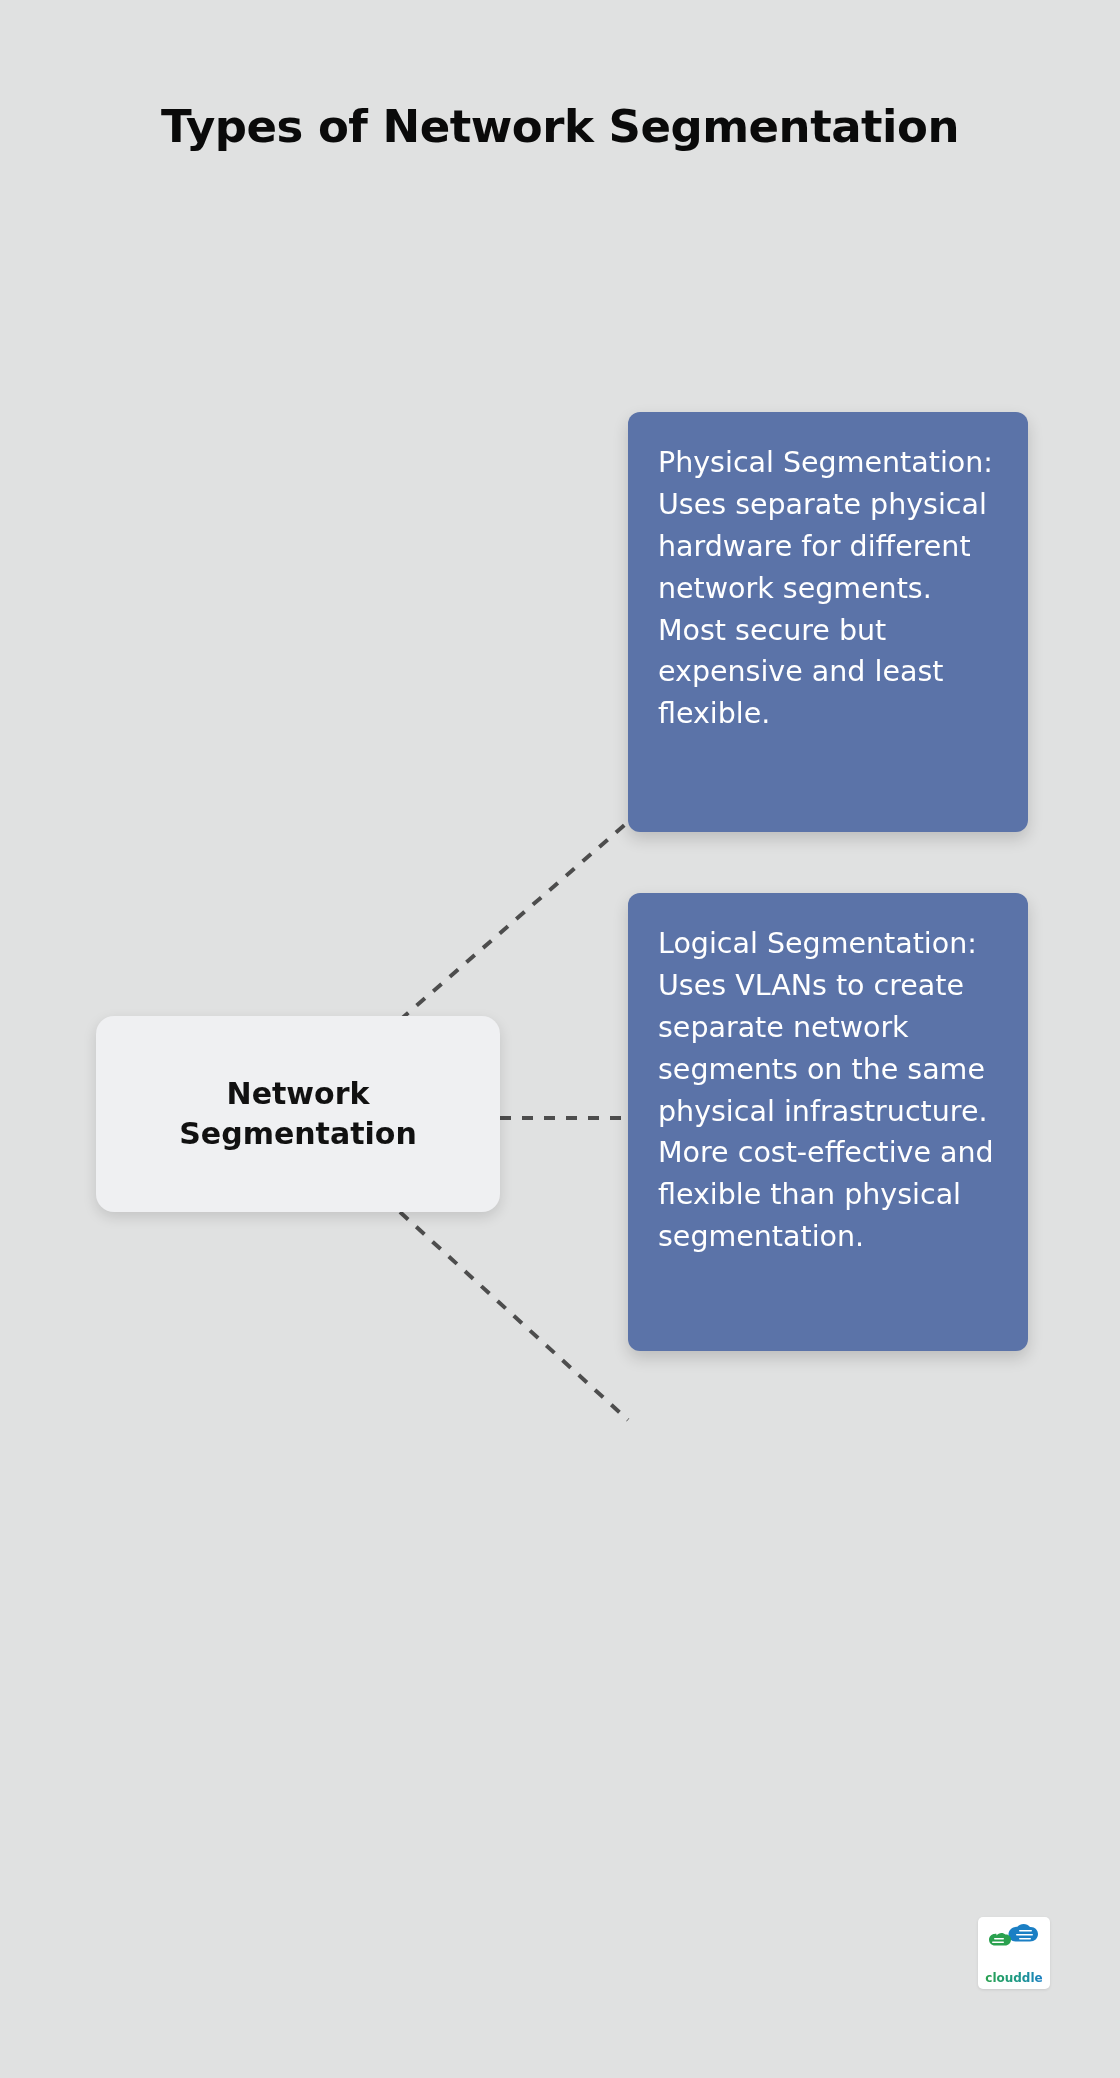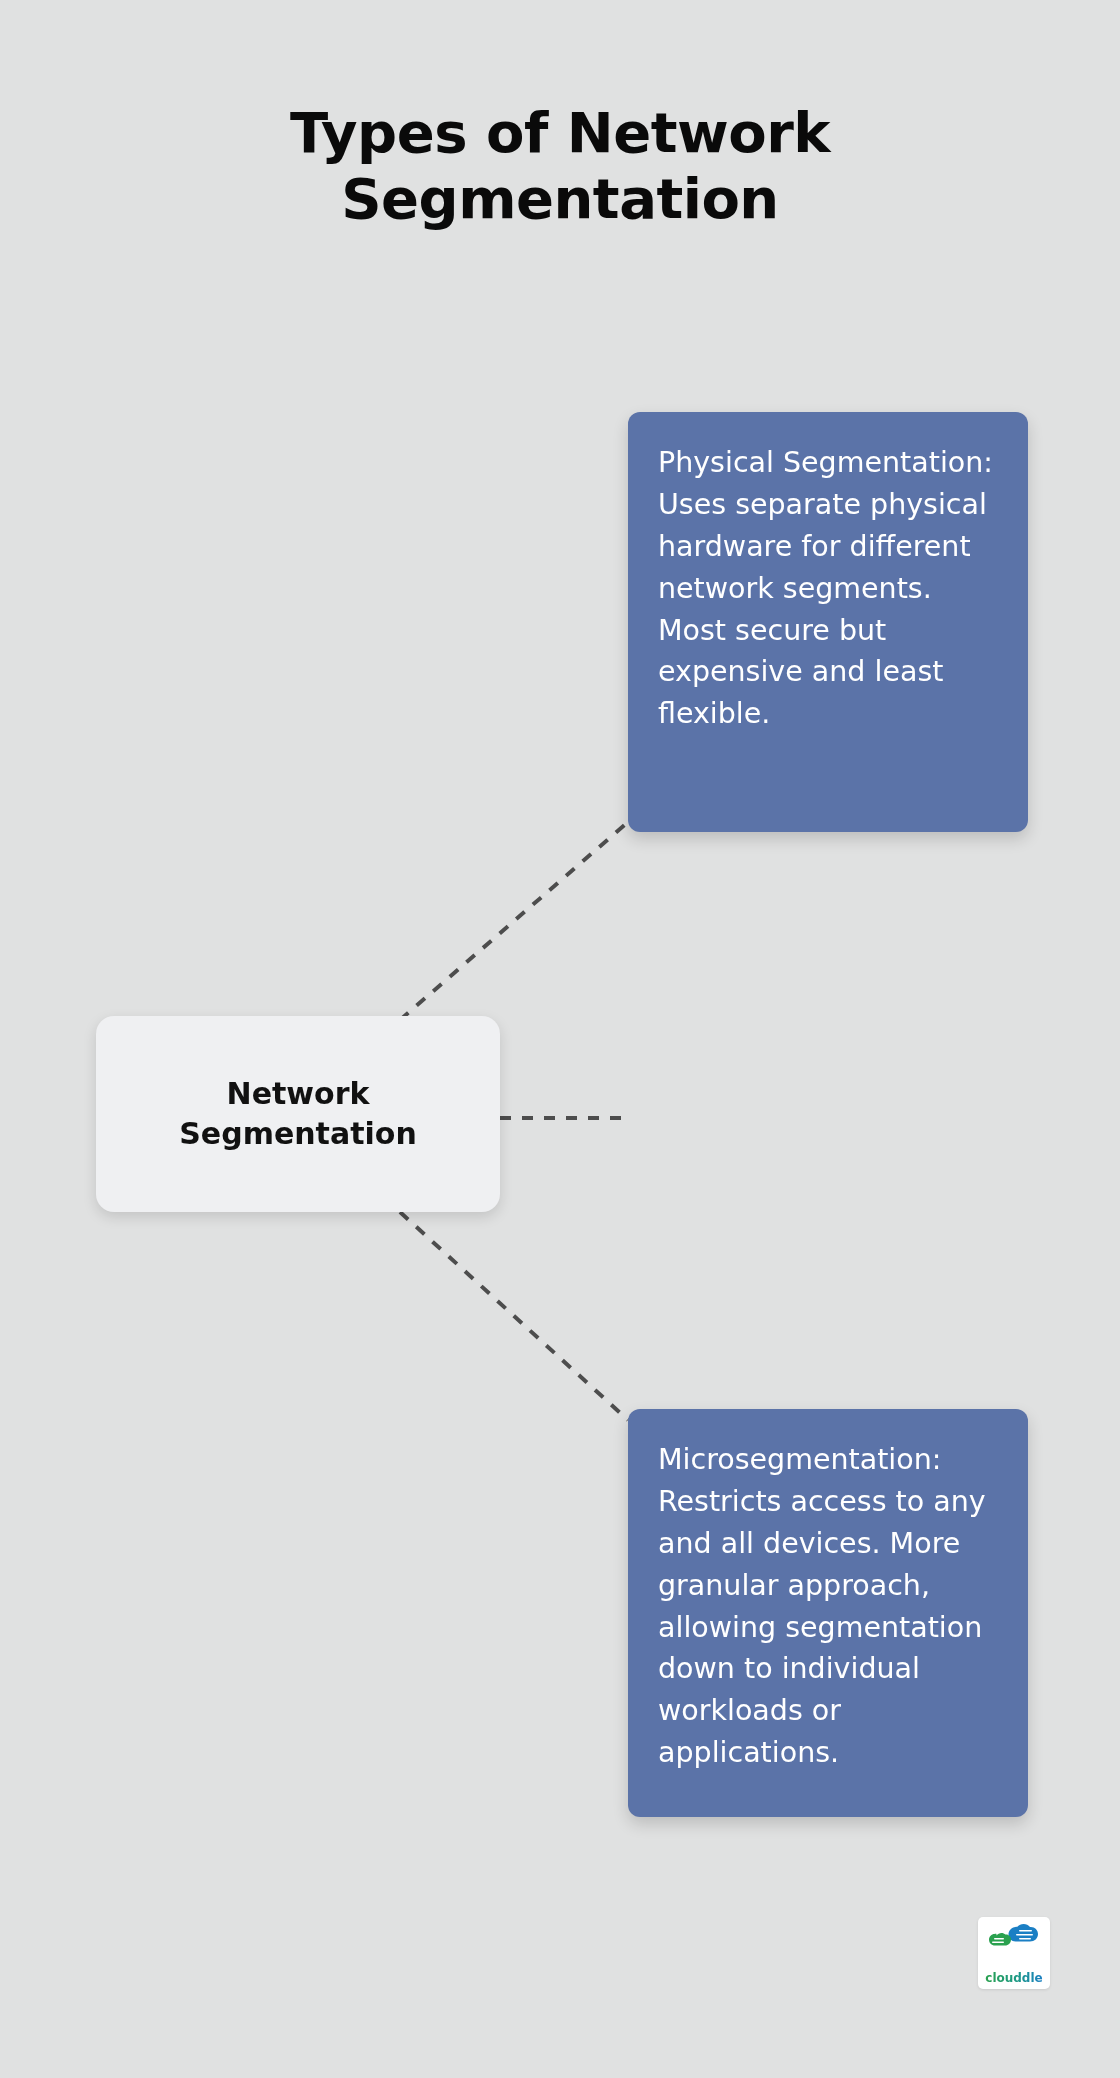--- a/index.html
+++ b/index.html
@@ -21,21 +21,21 @@
     height: 2078px;
   }
 
   
   .title {
     position: absolute;
     left: 160px;
     top: 100px;
     width: 800px;
     text-align: center;
-    font-size: 56px;
+    font-size: 45px;
     line-height: 1.18;
     font-weight: 700;
     color: #0a0a0a;
     letter-spacing: -0.5px;
     font-family: "DejaVu Sans", sans-serif;
   }
 
   
   .connectors {
     position: absolute;
@@ -132,24 +132,24 @@
   </svg>
 
   <div class="center-node">
     <div class="center-node-label">Network Segmentation</div>
   </div>
 
   <div class="card" id="card-0">
     <div class="card-text">Physical Segmentation: Uses separate physical hardware for different network segments. Most secure but expensive and least flexible.</div>
   </div>
 
+  <div class="card" id="card-1">
+    <div class="card-text">Logical Segmentation: Uses VLANs to create separate network segments on the same physical infrastructure. More cost-effective and flexible than physical segmentation.</div>
+  </div>
 
-  <div class="card" id="card-2">
-    <div class="card-text">Microsegmentation: Restricts access to any and all devices. More granular approach, allowing segmentation down to individual workloads or applications.</div>
-  </div>
 
   <div class="logo-box">
     <svg class="logo-mark" viewBox="0 0 104 62" xmlns="http://www.w3.org/2000/svg">
       <defs>
         <linearGradient id="cloudgrad" x1="0" y1="0" x2="1" y2="0">
           <stop offset="0%" stop-color="#2aa14f"></stop>
           <stop offset="48%" stop-color="#1e9e7f"></stop>
           <stop offset="100%" stop-color="#1b7fc4"></stop>
         </linearGradient>
       </defs>

